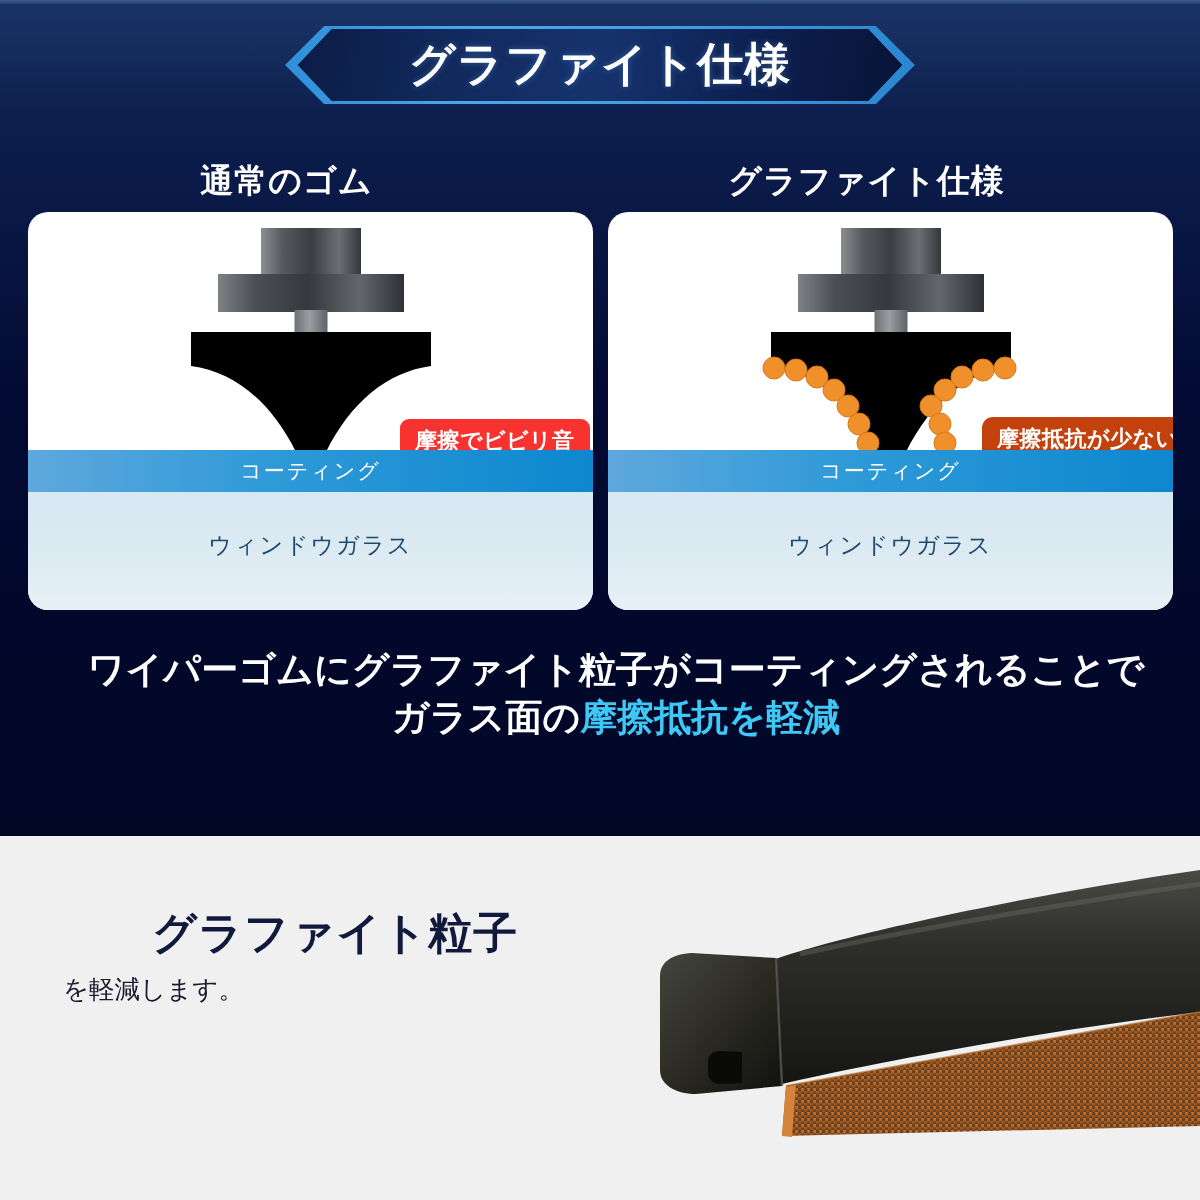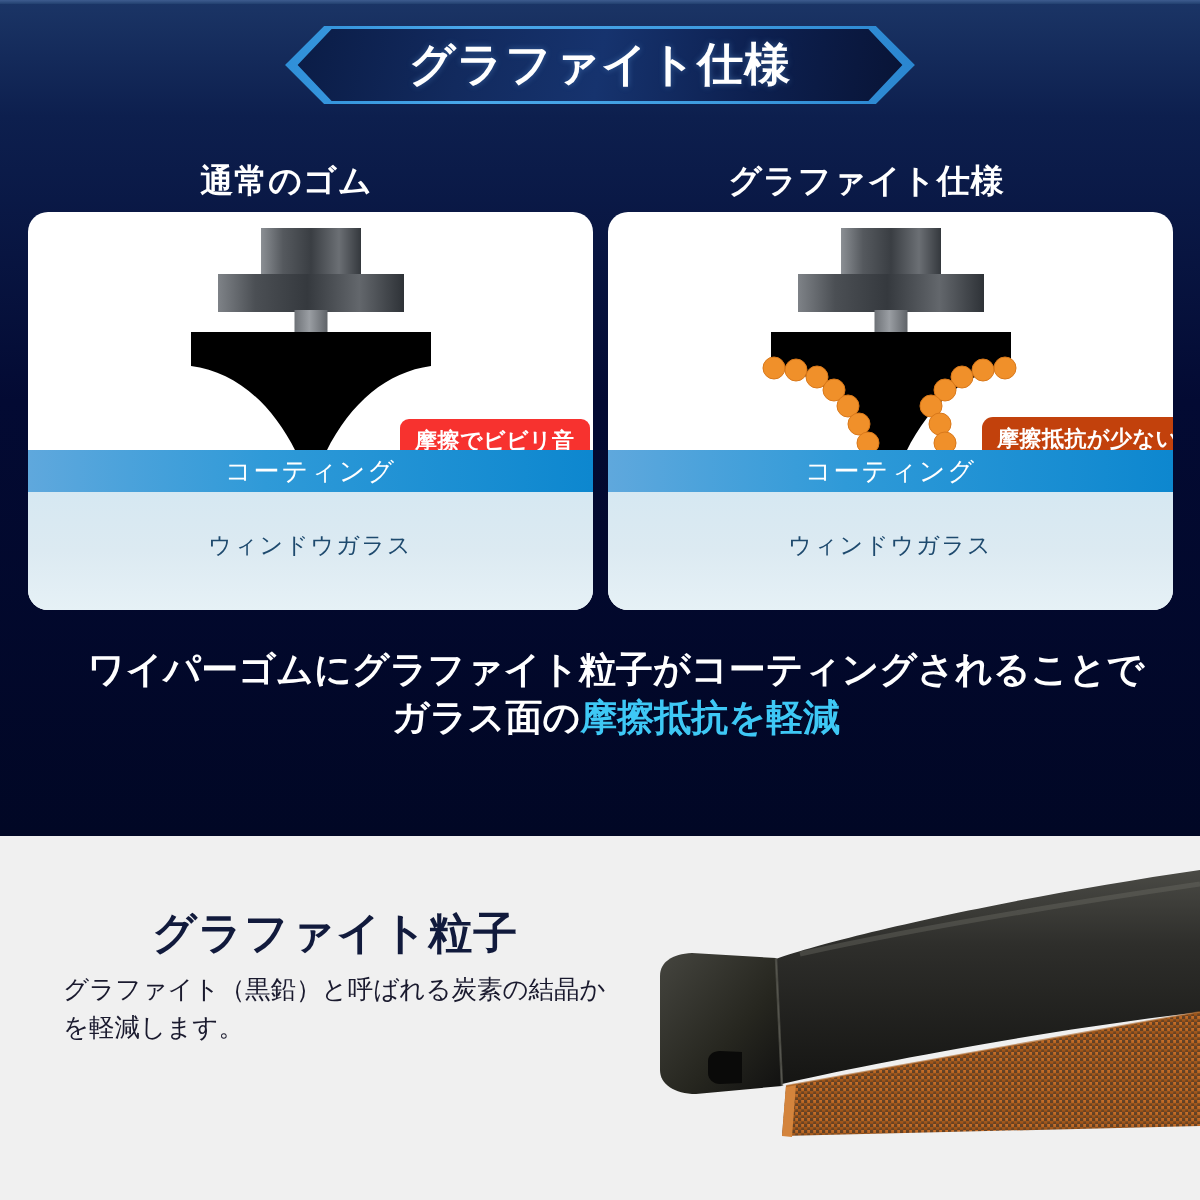--- a/index.html
+++ b/index.html
@@ -101,21 +101,21 @@
   .leader-dot {
     width:17px; height:17px; border-radius:50%;
     background:radial-gradient(circle at 34% 30%,#ffc070,#f0902a 65%,#d9781a);
   }
 
   
   .coating {
     position:absolute; left:0; bottom:118px; width:565px; height:42px;
     background:linear-gradient(90deg,#5fa8dd 0%,#2f9ad8 42%,#0d87cf 100%);
     display:flex; align-items:center; justify-content:center;
-    color:#ffffff; font-size:26px; letter-spacing:2px;
+    color:#ffffff; font-size:21px; letter-spacing:2px;
   }
   .glass {
     position:absolute; left:0; bottom:0; width:565px; height:118px;
     background:linear-gradient(180deg,#d6e8f2 0%,#dceaf2 50%,#e6f1f6 100%);
     display:flex; align-items:center; justify-content:center;
     padding-bottom:12px;
     color:#1e4a6e; font-size:23px; letter-spacing:2px;
   }
 
   
@@ -259,21 +259,20 @@
       <div class="line">ワイパーゴムにグラファイト粒子がコーティングされることで</div>
       <div class="line"><span>ガラス面の</span><span class="hl">摩擦抵抗を軽減</span></div>
     </div>
   </div>
 
   <div class="bottom-section">
 
     <div class="bottom-heading">グラファイト粒子</div>
 
     <div class="bottom-body">
-      <div>グラファイト（黒鉛）と呼ばれる炭素の結晶か</div>
       <div>を軽減します。</div>
     </div>
 
     <div class="photo">
       <svg width="600" height="364" viewBox="0 0 600 364">
         <defs>
           <linearGradient id="rubberBody" x1="0" y1="0" x2="0" y2="1">
             <stop offset="0%" stop-color="#4a4a45"></stop>
             <stop offset="35%" stop-color="#2e2e2b"></stop>
             <stop offset="100%" stop-color="#151513"></stop>

